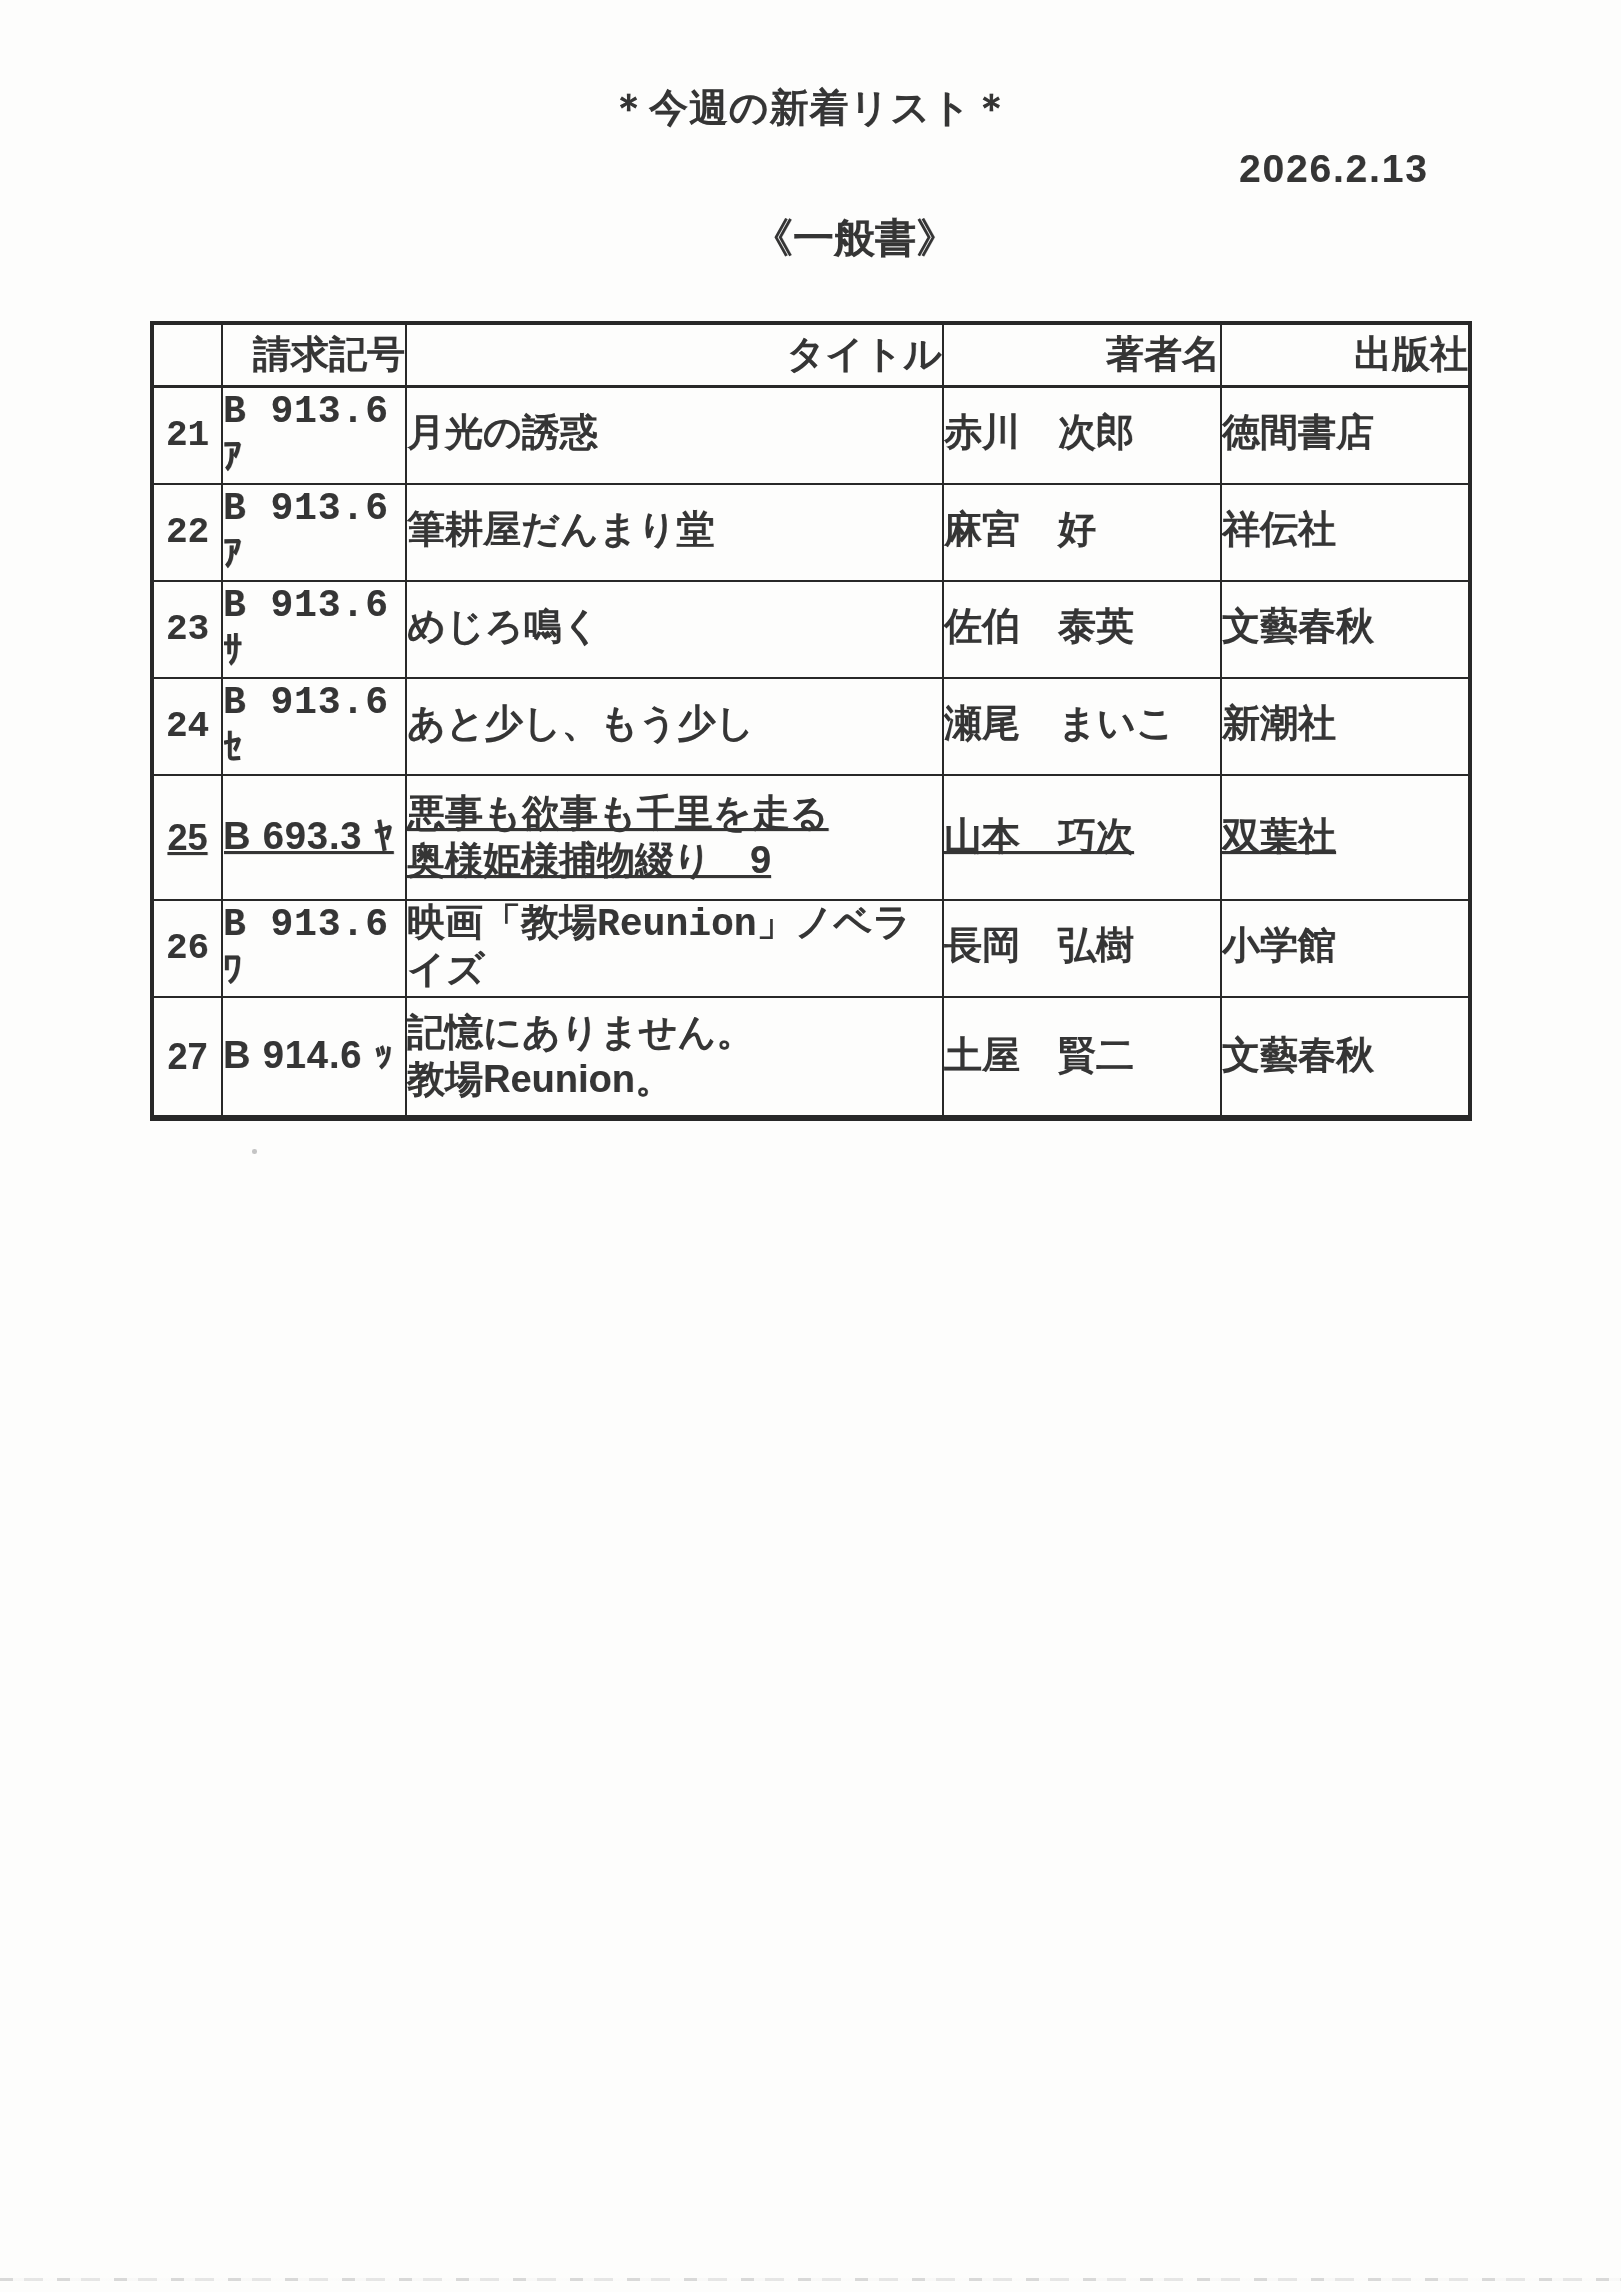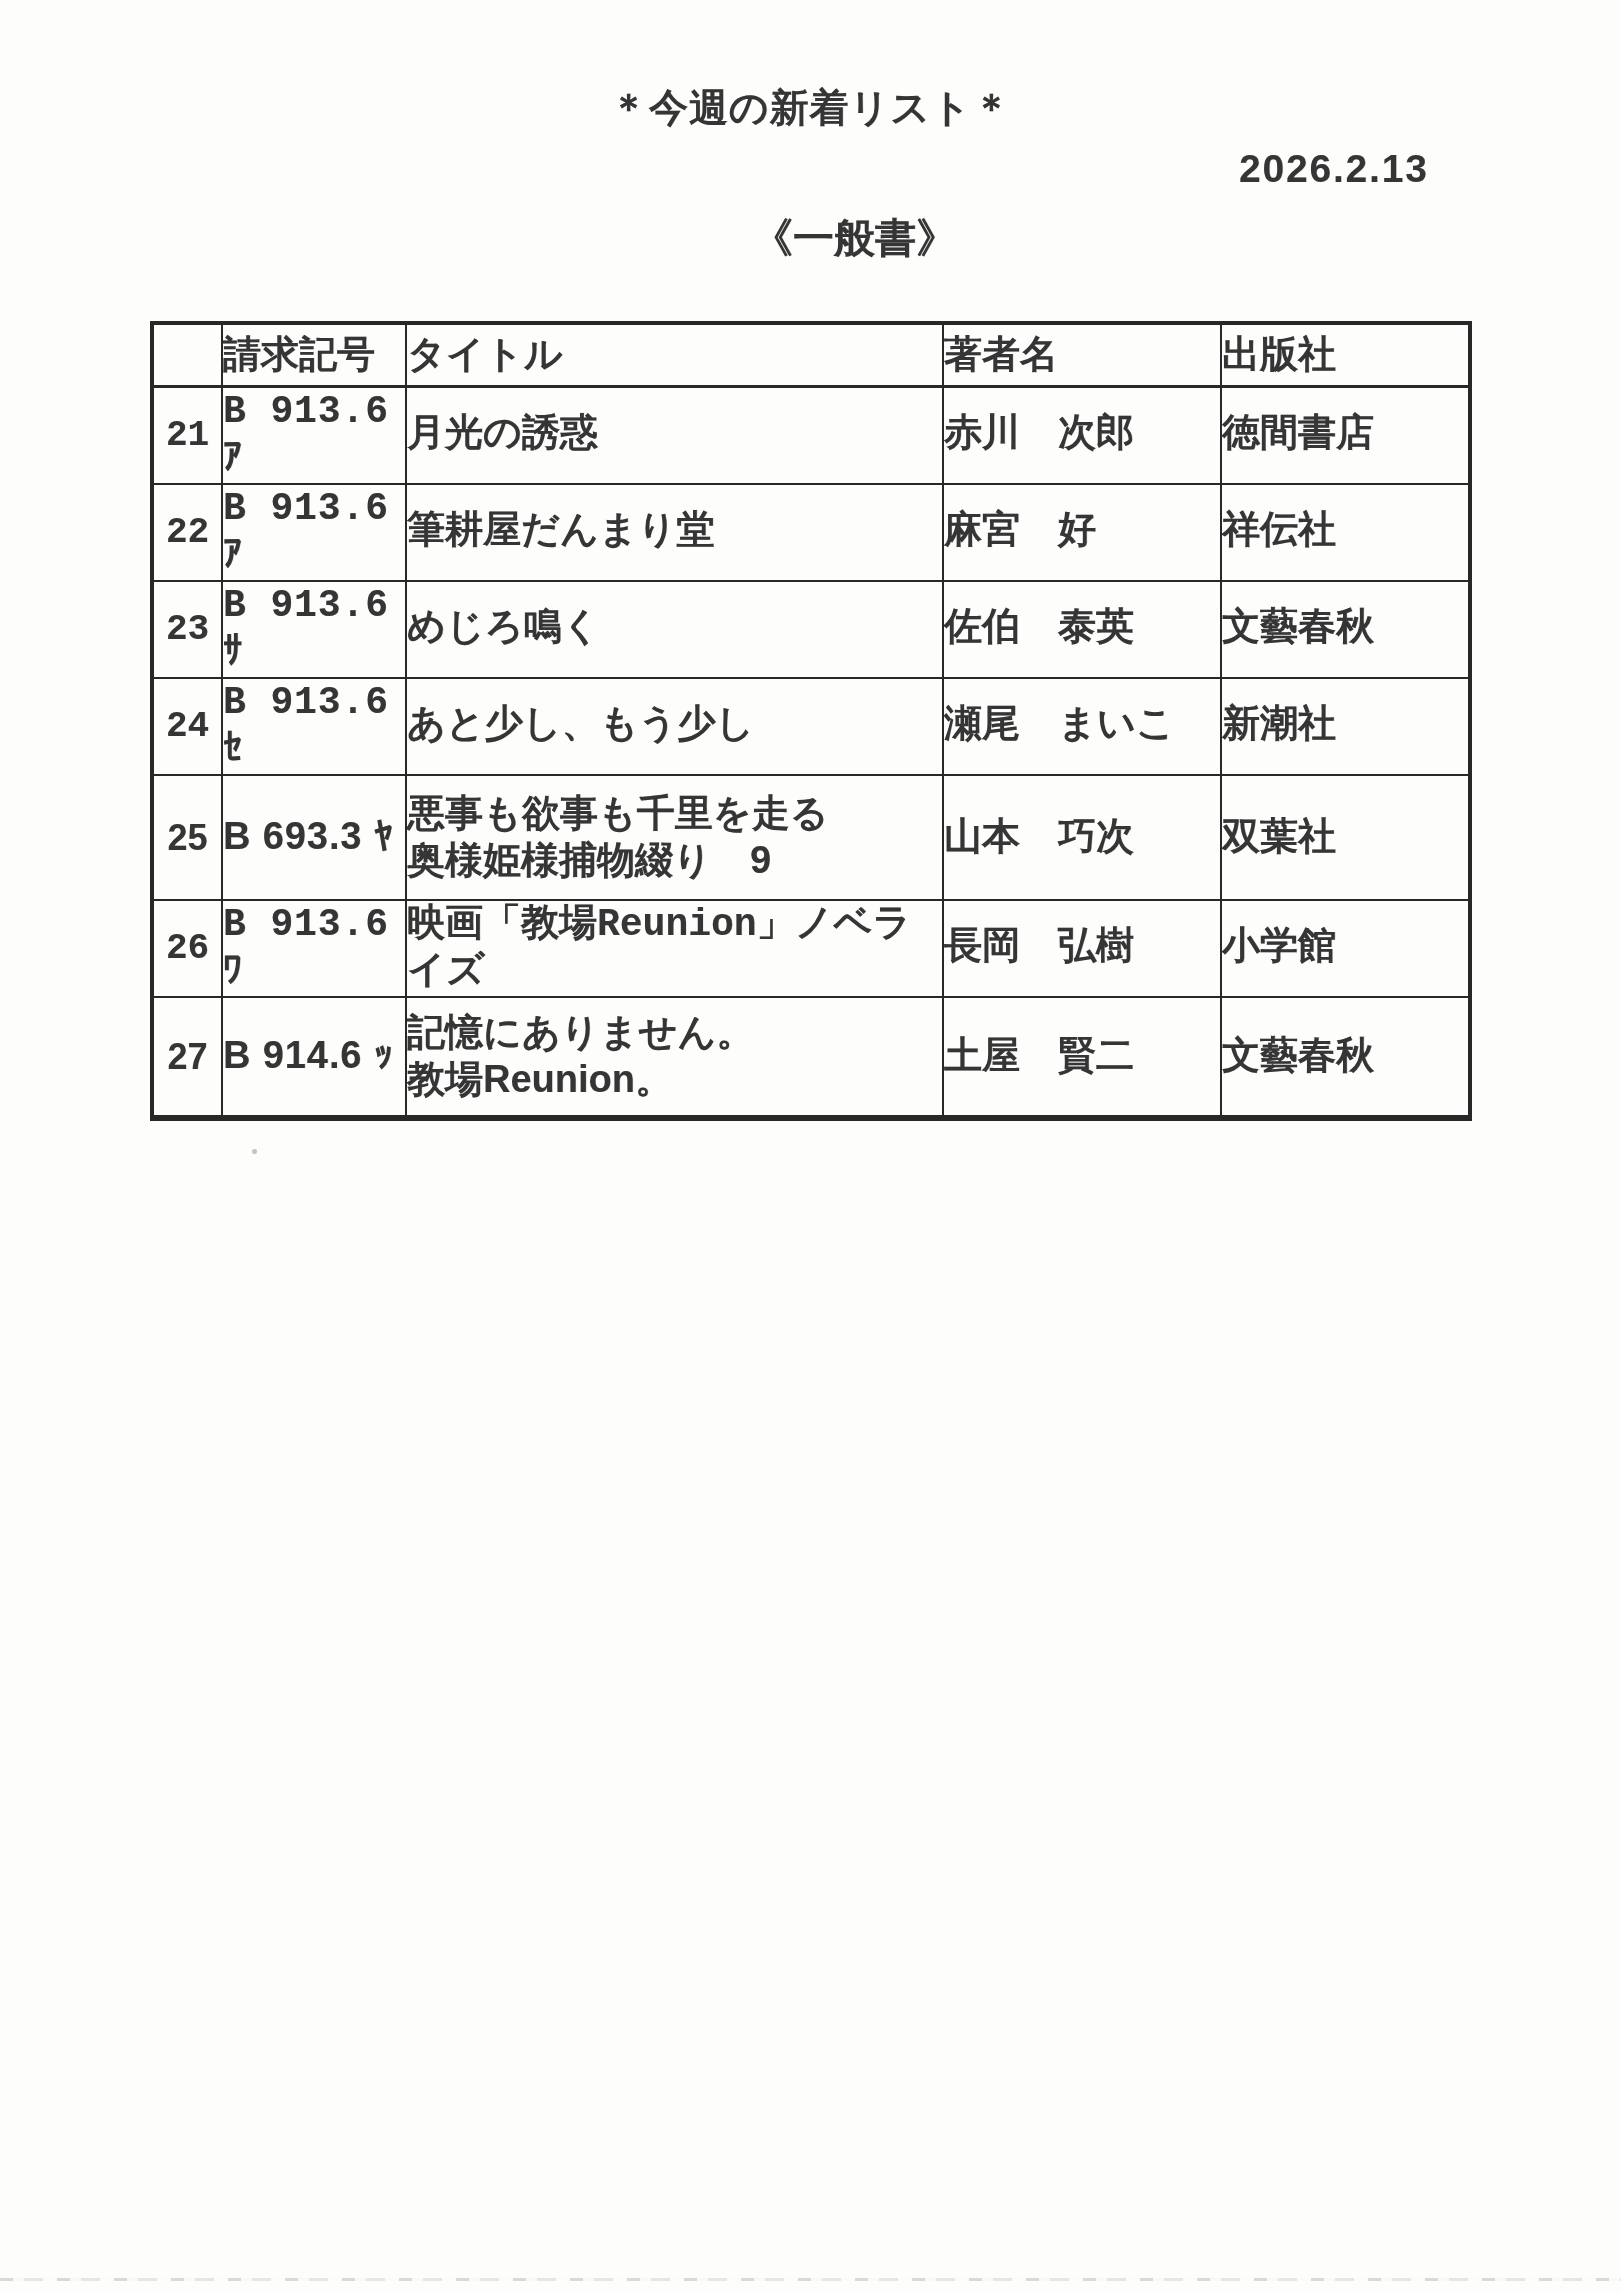--- a/index.html
+++ b/index.html
@@ -58,27 +58,27 @@
     border: 4.5px solid var(--border, #262626);
     border-bottom-width: 6.3px;
   }
   .book-table th, .book-table td {
     border: 2.7px solid var(--border, #2a2a2a);
     vertical-align: middle;
     padding: 0;
     overflow: hidden;
   }
   .book-table thead th {
-    text-align: left;
+    text-align: right;
     font-size: 38px;
     border-bottom-width: 3.6px;
   }
   .book-table thead tr { height: 63px; }
   tr.rh-s  { height: 64px; font-family: Liberation Mono, monospace; }
-  tr.rh-d1 { height: 125px; }
+  tr.rh-d1 { height: 125px; text-decoration: underline; }
   tr.rh-d2 { height: 121px; }
   tr.rh-d3 { height: 127px; }
   .c-no    { text-align: center; font-size: 36px; }
   .c-call  { padding-left: 7.2px;  letter-spacing: 0.9px; border-radius: 11px; }
   .c-title { padding-left: 10.7px; white-space: pre-line; margin-left: 8px; }
   .c-author{ padding-left: 12.5px; white-space: pre-line; }
   .c-pub   { padding-left: 12.5px; white-space: pre-line; }
   .shrink  { font-size: 33px; }
   .scan-line {
     position: absolute;

